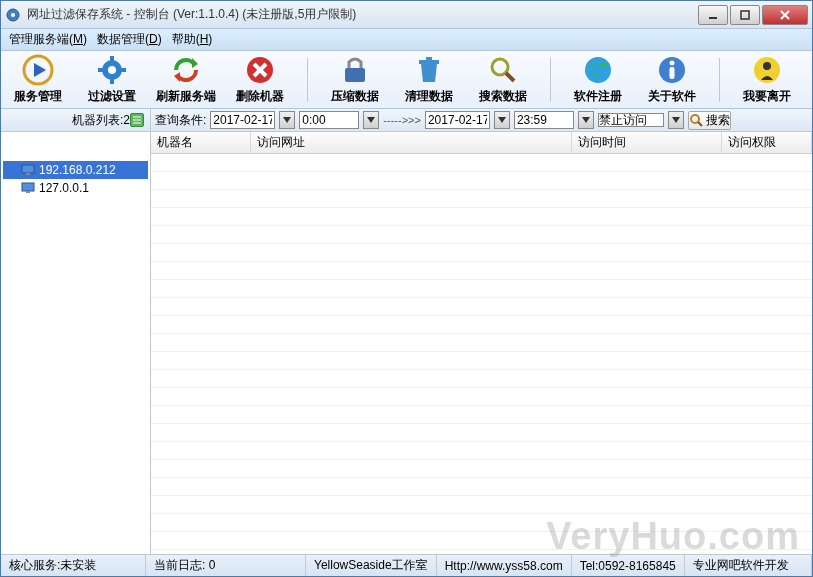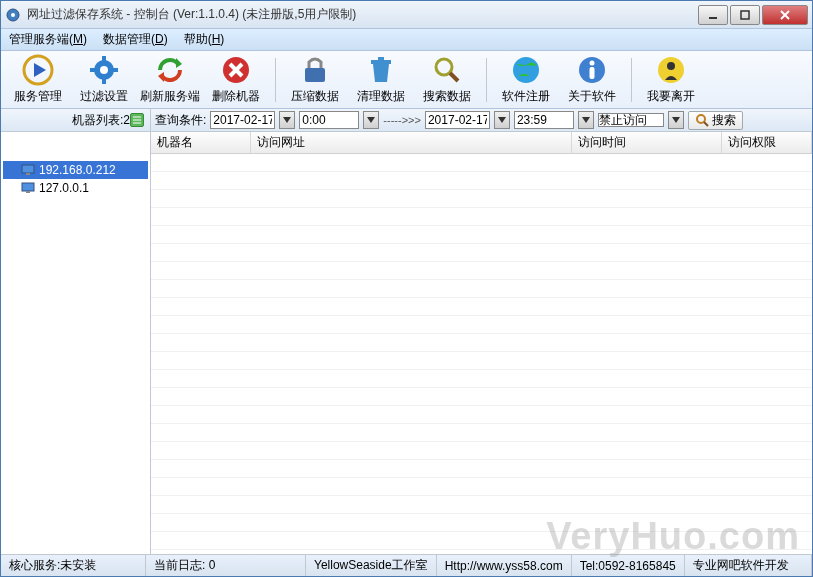--- a/index.html
+++ b/index.html
@@ -5,24 +5,24 @@
 * { margin: 0; padding: 0; box-sizing: border-box; }
 body { font-family: "Microsoft YaHei", SimSun, Arial, sans-serif; font-size: 12px; background: #fff; }
 .window { width: 813px; height: 577px; border: 1px solid #4a7ab0; background: #fff; display: flex; flex-direction: column; position: relative; }
 .titlebar { height: 28px; background: linear-gradient(to bottom, #f0f5fb, #d8e4f2); display: flex; align-items: center; padding: 0 4px; border-bottom: 1px solid #b0c4de; }
 .titlebar-icon { width: 16px; height: 16px; margin-right: 6px; }
 .titlebar-text { flex: 1; color: #333; font-size: 12px; }
 .titlebar-buttons { display: flex; gap: 0; }
 .titlebar-btn { width: 30px; height: 20px; display: flex; align-items: center; justify-content: center; border: 1px solid #888; background: linear-gradient(to bottom, #f8f8f8, #d0d0d0); border-radius: 2px; margin-left: 2px; cursor: pointer; }
 .titlebar-btn.close { background: linear-gradient(to bottom, #e08080, #c03030); color: #fff; width: 46px; }
 .titlebar-btn svg { width: 10px; height: 10px; }
-.menubar { height: 22px; background: linear-gradient(to bottom, #dceeff, #cce0f5); display: flex; align-items: center; padding: 0 8px; gap: 16px; border-bottom: 1px solid #b0c4de; }
+.menubar { height: 22px; background: linear-gradient(to bottom, #dceeff, #cce0f5); display: flex; align-items: center; padding: 0 8px; gap: 10px; border-bottom: 1px solid #b0c4de; }
 .menu-item { color: #000; cursor: pointer; }
 .menu-item u { text-decoration: underline; }
-.toolbar { height: 58px; background: linear-gradient(to bottom, #f8fbff, #e8f0fb); display: flex; align-items: center; padding: 2px 6px; gap: 4px; border-bottom: 1px solid #b0c4de; }
+.toolbar { height: 58px; background: linear-gradient(to bottom, #f8fbff, #e8f0fb); display: flex; align-items: center; padding: 2px 6px; gap: 12px; border-bottom: 1px solid #b0c4de; font-weight: bold; }
 .tool-btn { display: flex; flex-direction: column; align-items: center; justify-content: center; width: 62px; height: 52px; cursor: pointer; border-radius: 3px; }
 .tool-icon { width: 32px; height: 32px; display: flex; align-items: center; justify-content: center; }
 .tool-label { font-size: 12px; color: #000; margin-top: 2px; }
 .tool-sep { width: 1px; height: 44px; background: #c0c8d0; margin: 0 4px; }
 .content { flex: 1; display: flex; min-height: 0; }
 .sidebar { width: 150px; border-right: 1px solid #c0c8d0; display: flex; flex-direction: column; background: #fff; }
 .sidebar-header { height: 23px; background: linear-gradient(to bottom, #f0f5fb, #dce8f5); border-bottom: 1px solid #c0c8d0; display: flex; align-items: center; justify-content: flex-end; padding: 0 6px; }
 .sidebar-header-text { color: #000; }
 .sidebar-header-icon { width: 14px; height: 14px; background: #5cb85c; border: 1px solid #3a8a3a; border-radius: 2px; display:flex; align-items:center; justify-content:center; }
 .tree { padding: 4px 2px; margin-top: 25px; }
@@ -30,21 +30,21 @@
 .tree-item.selected { background: #3874d6; color: #fff; }
 .tree-icon { width: 14px; height: 12px; margin-right: 4px; display: flex; align-items: center; justify-content: center; }
 .main { flex: 1; display: flex; flex-direction: column; min-width: 0; }
 .filter-bar { height: 23px; background: linear-gradient(to bottom, #f0f5fb, #dce8f5); border-bottom: 1px solid #c0c8d0; display: flex; align-items: center; padding: 0 4px; gap: 4px; }
 .filter-label { color: #000; }
 .date-input { border: 1px solid #888; height: 18px; width: 65px; padding: 0 2px; font-size: 12px; background: #fff; }
 .time-input { border: 1px solid #888; height: 18px; width: 60px; padding: 0 2px; font-size: 12px; background: #fff; }
 .select-input { border: 1px solid #888; height: 14px; width: 66px; font-size: 12px; background: #fff; }
 .dropdown-btn { width: 16px; height: 18px; background: linear-gradient(to bottom,#f0f0f0,#d0d0d0); border: 1px solid #888; display: flex; align-items: center; justify-content: center; cursor: pointer; }
 .arrow-text { color: #555; font-size: 11px; }
-.search-btn { height: 19px; display: flex; align-items: center; gap: 3px; padding: 0 6px; border: 1px solid #a0a8b0; background: linear-gradient(to bottom,#fff,#e8e8e8); cursor: pointer; border-radius: 2px; }
+.search-btn { height: 19px; display: flex; align-items: center; gap: 3px; padding: 0 0; border: 1px solid #a0a8b0; background: linear-gradient(to bottom,#fff,#e8e8e8); cursor: pointer; border-radius: 2px; }
 .search-icon-small { width: 14px; height: 14px; }
 .table-area { flex: 1; overflow: auto; background: #fff; }
 .table-header { display: flex; height: 22px; background: linear-gradient(to bottom, #fdfdfd, #ececec); border-bottom: 1px solid #d0d0d0; }
 .th { border-right: 1px solid #d8d8d8; display: flex; align-items: center; padding: 0 6px; color: #000; }
 .th1 { width: 100px; } .th2 { flex: 1; min-width: 280px; } .th3 { width: 150px; } .th4 { width: 90px; }
 .table-body { }
 .table-row { display: flex; height: 18px; border-bottom: 1px solid #f0f0f0; }
 .statusbar { height: 22px; background: linear-gradient(to bottom, #e8f0fb, #d8e4f0); border-top: 1px solid #c0c8d0; display: flex; align-items: center; font-size: 12px; }
 .status-cell { padding: 0 8px; border-right: 1px solid #c0c8d0; height: 100%; display: flex; align-items: center; }
 .status-cell.flex { flex: 1; }

